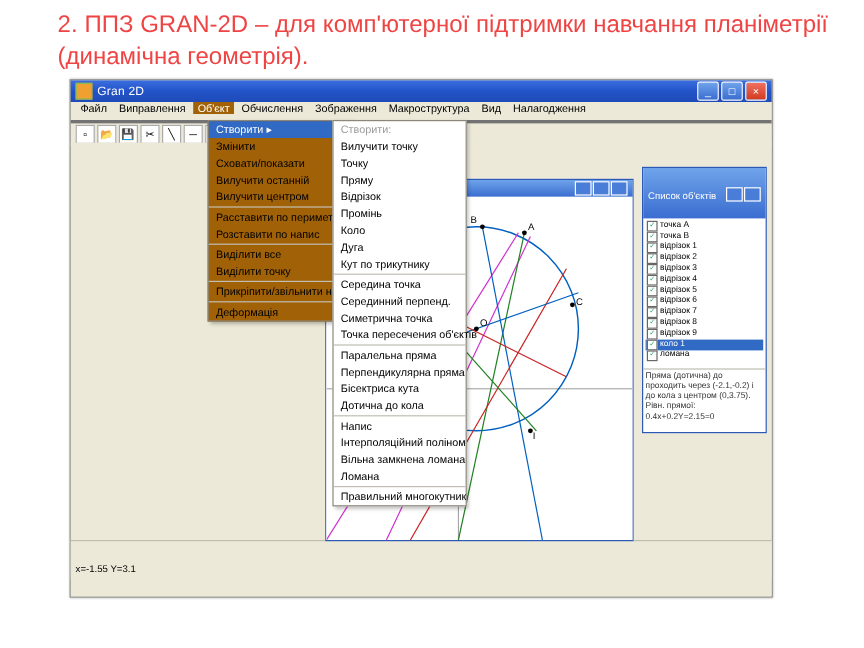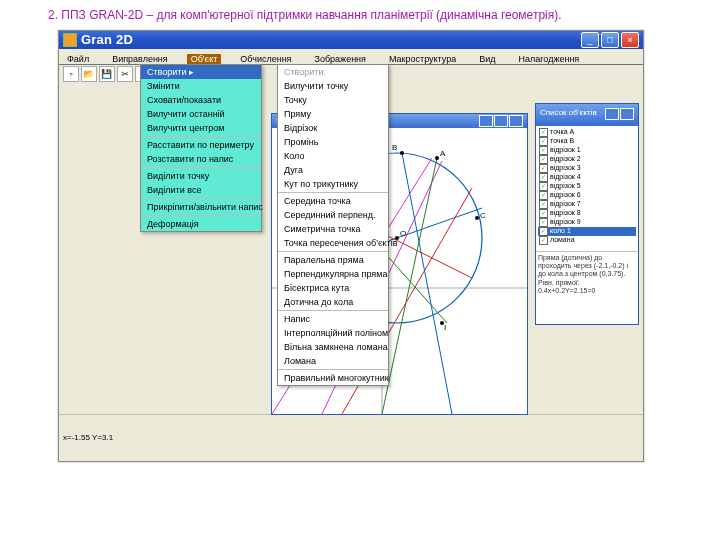--- a/index.html
+++ b/index.html
@@ -1,46 +1,46 @@
 <!DOCTYPE html>
 <html><head>
 <meta charset="utf-8">
 <style>
   html,body{margin:0;padding:0;font-family:Arial,sans-serif;background:#fff;width:720px;height:540px;overflow:hidden}
-  .caption{padding:8px 30px 6px 48px;font-size:12px;color:#a21caf;text-align:justify;line-height:1.3}
+  .caption{padding:8px 30px 6px 48px;font-size:20px;color:#ef4444;text-align:justify;line-height:1.3}
   .scr-wrap{margin:0 0 0 58px;width:584px;height:430px;background:#ece9d8;border:1px solid #888;box-shadow:0 0 2px rgba(0,0,0,.3);position:relative;font-size:9px}
   .titlebar{height:18px;background:linear-gradient(#3a6ee0,#2353c8 50%,#1f4bb8);display:flex;align-items:center;padding:0 4px;color:#fff}
   .titlebar .icon{width:12px;height:12px;background:#f0a030;border:1px solid #8b5;font-size:0}
-  .titlebar .ttl{margin-left:4px;font-size:13px;font-weight:700;letter-spacing:.2px}
+  .titlebar .ttl{margin-left:4px;font-size:10px;font-weight:400;letter-spacing:.2px}
   .win-btns{margin-left:auto;display:flex;gap:2px}
   .win-btns span{width:16px;height:14px;border:1px solid #fff;border-radius:2px;background:linear-gradient(#6fa3ea,#3a6dd0);display:flex;align-items:center;justify-content:center;font-size:9px;color:#fff}
   .win-btns span.close{background:linear-gradient(#f07060,#d33a1e)}
-  .menubar{height:15px;background:#ece9d8;display:flex;gap:15px;padding:0 4px;align-items:flex-end;border-bottom:1px solid #737373}
+  .menubar{height:15px;background:#ece9d8;display:flex;gap:2px;padding:0 4px;align-items:flex-start;border-bottom:3px solid #737373}
   .menubar span{padding:0 4px;font-size:9px}
   .menubar span.open{background:#a16207;color:#fff}
   .toolbar{height:18px;background:#ece9d8;display:flex;gap:2px;align-items:center;padding:0 4px;border-bottom:1px solid #c0beb2}
   .tb-ico{width:14px;height:14px;border:1px solid #aaa;background:#fff;display:flex;align-items:center;justify-content:center}
   .workarea{position:absolute;top:52px;left:0;right:0;bottom:14px;background:#ece9d8}
   .statusbar{position:absolute;bottom:0;left:0;right:0;height:14px;background:#ece9d8;border-top:1px solid #c0beb2;font-size:8px;padding:16px 4px;display:flex;align-items:center}
   
-  .dropdown{position:absolute;top:33px;left:81px;width:120px;background:#5eead4;border:1px solid #8a867a;box-shadow:2px 2px 3px rgba(0,0,0,.25);z-index:40}
+  .dropdown{position:absolute;top:33px;left:114px;width:120px;background:#a16207;border:1px solid #8a867a;box-shadow:2px 2px 3px rgba(0,0,0,.25);z-index:40}
   .dd-item{padding:2px 6px;font-size:9px;white-space:nowrap;border-bottom:0}
   .dd-item.hi{background:#316ac5;color:#fff}
   .dd-item.disabled{color:#9a9a9a}
   .dd-sep{height:0;border-top:1px solid #c0beb2;margin:1px 0}
   .submenu{position:absolute;top:33px;left:218px;width:110px;background:#fff;border:1px solid #8a867a;box-shadow:2px 2px 3px rgba(0,0,0,.25);z-index:41}
   
   .canvas-win{position:absolute;top:30px;left:212px;width:255px;height:300px;border:1px solid #2c59b5;background:#fff;z-index:20}
   .canvas-win .ctitle{height:14px;background:linear-gradient(#6fa3ea,#3a6dd0);display:flex;align-items:center;color:#fff;font-size:8px;padding:0 4px}
   .canvas-win .ctitle .cbtns{margin-left:auto;display:flex;gap:1px}
   .canvas-win .ctitle .cbtns span{width:12px;height:10px;background:#4a7dd8;border:1px solid #fff;text-align:center;line-height:10px}
   .canvas-area{position:absolute;top:14px;left:0;right:0;bottom:0;background:#fff;overflow:hidden}
   
   .panel-win{position:absolute;top:20px;left:476px;width:102px;height:220px;border:1px solid #2c59b5;background:#fff;z-index:30}
-  .panel-win .ptitle{height:14px;background:linear-gradient(#6fa3ea,#3a6dd0);display:flex;align-items:flex-start;color:#fff;font-size:8px;padding:4px 4px}
+  .panel-win .ptitle{height:14px;background:linear-gradient(#6fa3ea,#3a6dd0);display:flex;align-items:flex-end;color:#fff;font-size:8px;padding:14px 4px}
   .panel-win .ptitle .cbtns{margin-left:auto;display:flex;gap:1px}
   .panel-win .ptitle .cbtns span{width:12px;height:10px;background:#4a7dd8;border:1px solid #fff}
   .obj-list{padding:2px;font-size:7px;line-height:1.25}
   .obj-list .row{display:flex;align-items:center;gap:2px;padding:0 1px}
   .obj-list .row.sel{background:#316ac5;color:#fff}
   .chk{width:7px;height:7px;border:1px solid #666;background:#fff;font-size:6px;line-height:6px;text-align:center;color:#2a6}
   .info-box{margin-top:4px;padding:2px;border-top:1px solid #c0beb2;font-size:7px;color:#333;line-height:1.2}
   svg{display:block}
 </style>
 </head>
@@ -85,22 +85,22 @@
   <div class="dropdown" id="dropdown">
       <div class="dd-item hi">Створити  ▸</div>
       <div class="dd-item">Змінити</div>
       <div class="dd-item">Сховати/показати</div>
       <div class="dd-item">Вилучити останній</div>
       <div class="dd-item">Вилучити центром</div>
       <div class="dd-sep"></div>
       <div class="dd-item">Расставити по периметру</div>
       <div class="dd-item">Розставити по напис</div>
       <div class="dd-sep"></div>
+      <div class="dd-item">Виділити все</div>
       <div class="dd-item">Виділити точку</div>
-      <div class="dd-item">Виділити все</div>
       <div class="dd-sep"></div>
       <div class="dd-item">Прикріпити/звільнити напис</div>
       <div class="dd-sep"></div>
       <div class="dd-item">Деформація</div>
     </div>
   <div class="submenu" id="submenu">
       <div class="dd-item disabled">Створити:</div>
       <div class="dd-item">Вилучити точку</div>
       <div class="dd-item">Точку</div>
       <div class="dd-item">Пряму</div>

